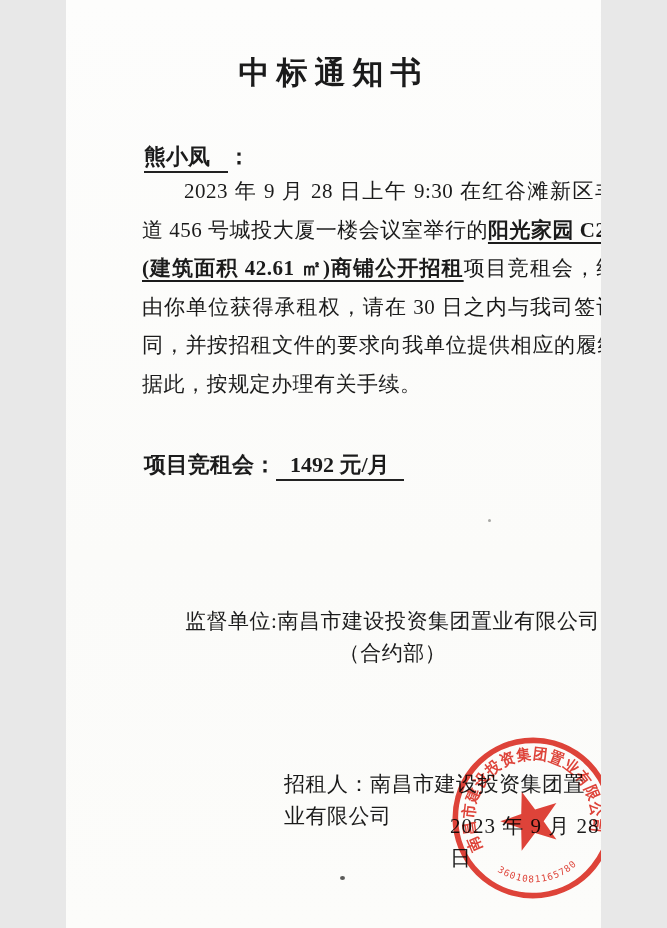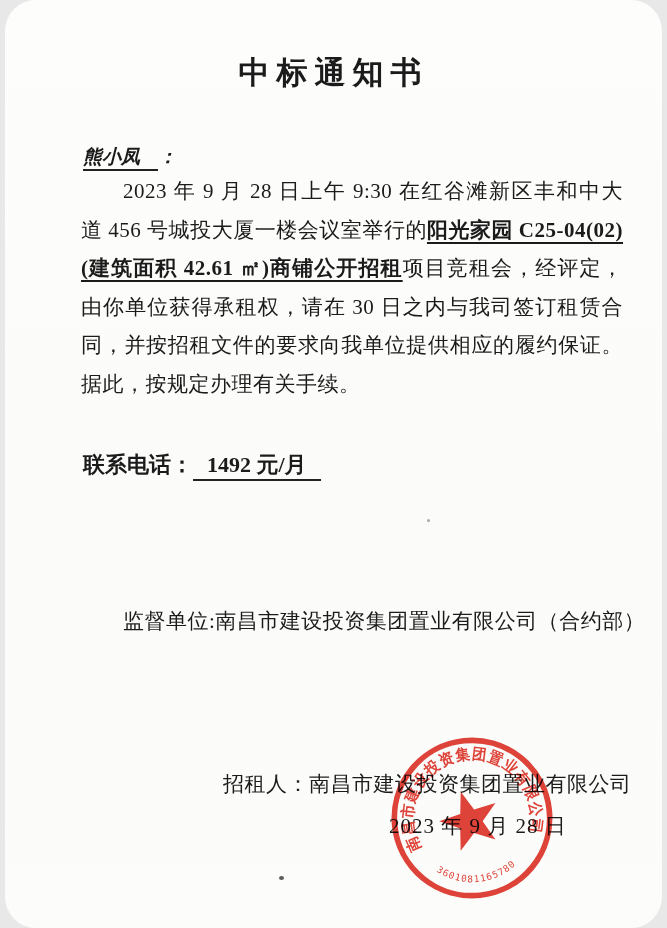--- a/index.html
+++ b/index.html
@@ -1,33 +1,32 @@
 <!DOCTYPE html>
 <html><head>
 <meta charset="utf-8">
 <style>
   html,body{margin:0;padding:0;background:#e8e8e8;}
   .page{
     position:relative;
-    width:657px;height:928px;
+    width:535px;height:928px;
     margin:0 auto;
     background:linear-gradient(180deg,#fdfdfc 0%,#fbfbf9 60%,#fcfcfa 100%);
     font-family:"Liberation Serif","DejaVu Serif",serif;
     color:#1b1b1b;
     overflow:hidden;
-    border-radius:31px;
   }
   .title{
     position:absolute;top:52px;left:0;right:0;margin:0;
     text-align:center;font-size:31px;line-height:42px;
     font-weight:700;letter-spacing:7px;
   }
   .addressee{
     position:absolute;top:141px;left:78px;
-    font-size:19px;font-weight:700;line-height:32px;font-style:italic;
+    font-size:22px;font-weight:700;line-height:32px;
   }
   .addr-name{border-bottom:2.5px solid #222;padding:0 18px 2px 0;}
   .para{
     position:absolute;left:76px;width:542px;margin:0;
     font-size:21px;line-height:38.6px;
     text-align:justify;text-indent:42px;letter-spacing:0.5px;
   }
   .para1{top:172px;}
   .hl{font-weight:700;text-decoration:underline;text-decoration-thickness:2px;text-underline-offset:5px;}
   .result{
@@ -66,21 +65,21 @@
 <body>
 
 <div class="page">
 
   <h1 class="title">中标通知书</h1>
 
   <div class="addressee"><span class="addr-name">熊小凤</span><span>：</span></div>
 
   <p class="para para1"><span>2023 年 9 月 28 日上午 9:30 在红谷滩新区丰和中大道 456 号城投大厦一楼会议室举行的</span><span class="hl">阳光家园 C25-04(02)(建筑面积 42.61 ㎡)商铺公开招租</span><span>项目竞租会，经评定，由你单位获得承租权，请在 30 日之内与我司签订租赁合同，并按招租文件的要求向我单位提供相应的履约保证。据此，按规定办理有关手续。</span></p>
 
-  <div class="result"><span>联系电话：</span><span class="result-value">1492 元/月</span></div>
+  <div class="result"><span>项目竞租会：</span><span class="result-value">1492 元/月</span></div>
 
 
   <div class="sub-line supervisor">监督单位:南昌市建设投资集团置业有限公司（合约部）</div>
 
 
   <div class="lessor">招租人：南昌市建设投资集团置业有限公司</div>
 
   <div class="date">2023 年 9 月 28 日</div>
 
   <svg class="seal" viewBox="0 0 170 170" xmlns="http://www.w3.org/2000/svg">

